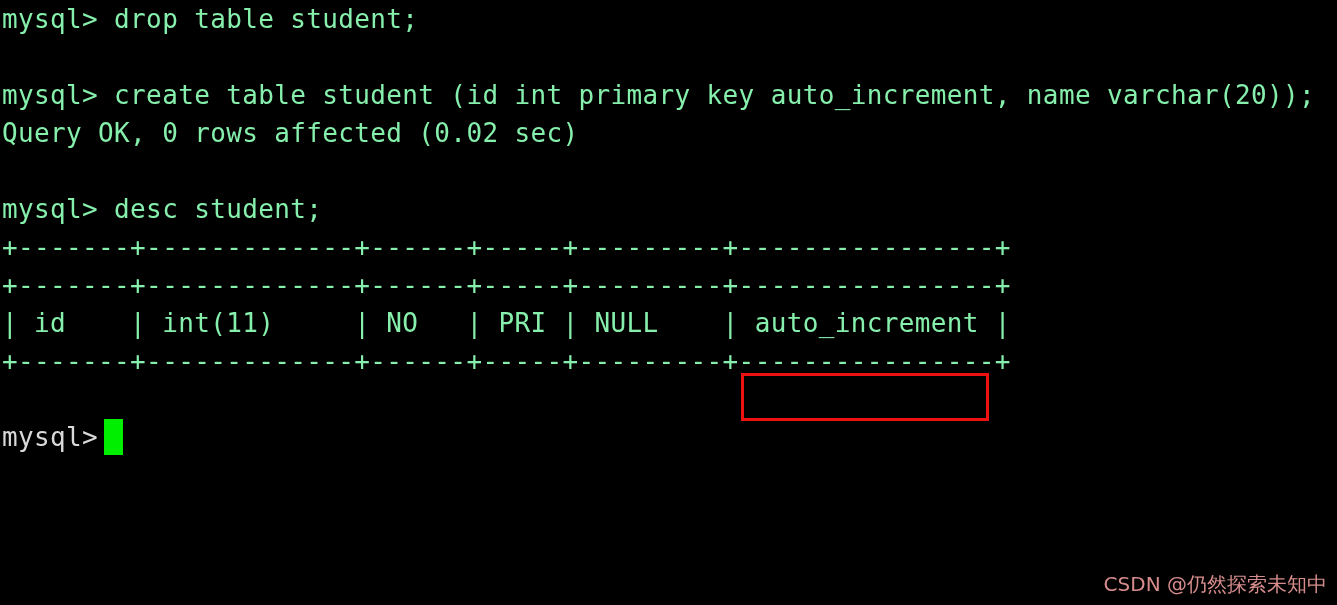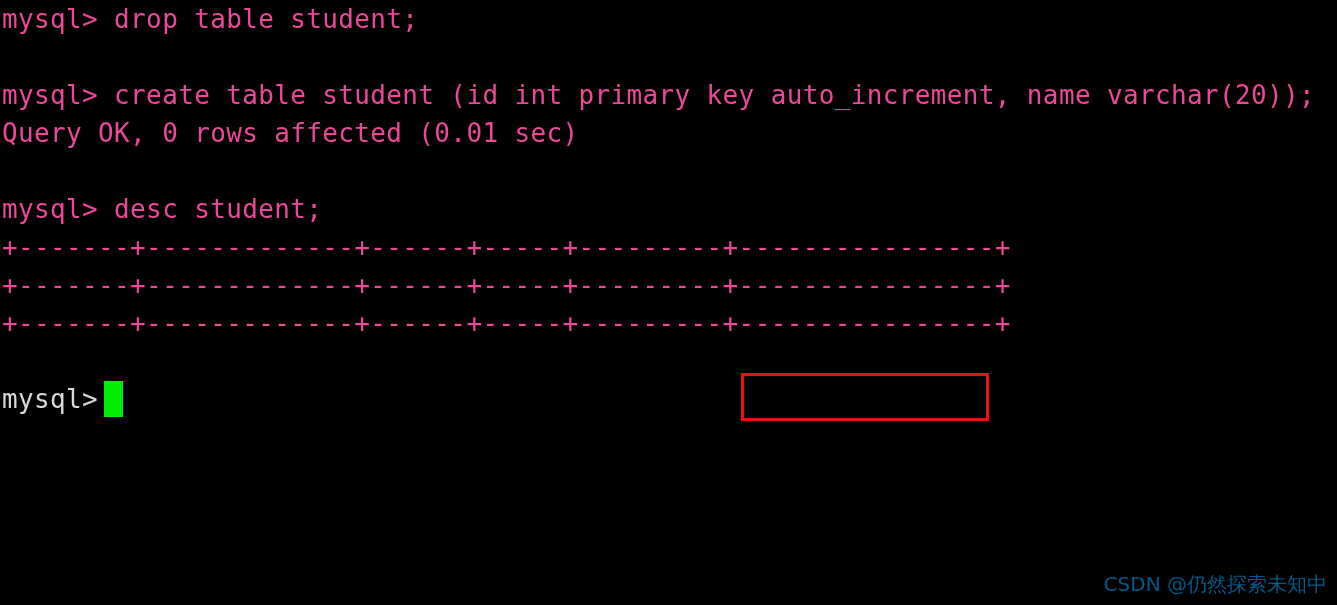--- a/index.html
+++ b/index.html
@@ -28,21 +28,21 @@
     padding: 0px 0 0 2px;
     overflow: hidden;
   }
 
   .line {
     white-space: pre;
     height: 38px;
     line-height: 38px;
     font-size: 26px;
     letter-spacing: 0.36px;
-    color: #ec4899;
+    color: #86efac;
     font-family: "DejaVu Sans Mono", "Liberation Mono", monospace;
   }
 
   .line.blank {
     color: transparent;
   }
 
   
   .prompt-line {
     white-space: pre;
@@ -74,51 +74,52 @@
     border: 3px solid #ee1111;
     box-sizing: border-box;
     pointer-events: none;
     background: transparent;
   }
 
   #watermark {
     position: absolute;
     right: 10px;
     bottom: 8px;
-    color: #0369a1;
+    color: #fca5a5;
     font-size: 20px;
     line-height: 26px;
     font-family: "DejaVu Sans", "Liberation Sans", sans-serif;
     white-space: pre;
     opacity: 0.85;
   }
 </style>
 </head>
 <body>
 
 <div id="terminal">
 
   <div class="line">mysql&gt; drop table student;</div>
 
 
   <div class="line blank"></div>
 
   <div class="line">mysql&gt; create table student (id int primary key auto_increment, name varchar(20));</div>
 
-  <div class="line">Query OK, 0 rows affected (0.01 sec)</div>
+  <div class="line">Query OK, 0 rows affected (0.02 sec)</div>
 
   <div class="line blank"></div>
 
   <div class="line">mysql&gt; desc student;</div>
 
   <div class="line">+-------+-------------+------+-----+---------+----------------+</div>
 
 
   <div class="line">+-------+-------------+------+-----+---------+----------------+</div>
 
+  <div class="line">| id    | int(11)     | NO   | PRI | NULL    | auto_increment |</div>
 
 
   <div class="line">+-------+-------------+------+-----+---------+----------------+</div>
 
 
   <div class="line blank"></div>
 
   <div class="prompt-line">
     <span>mysql&gt;</span>
     <span class="cursor-block"></span>

